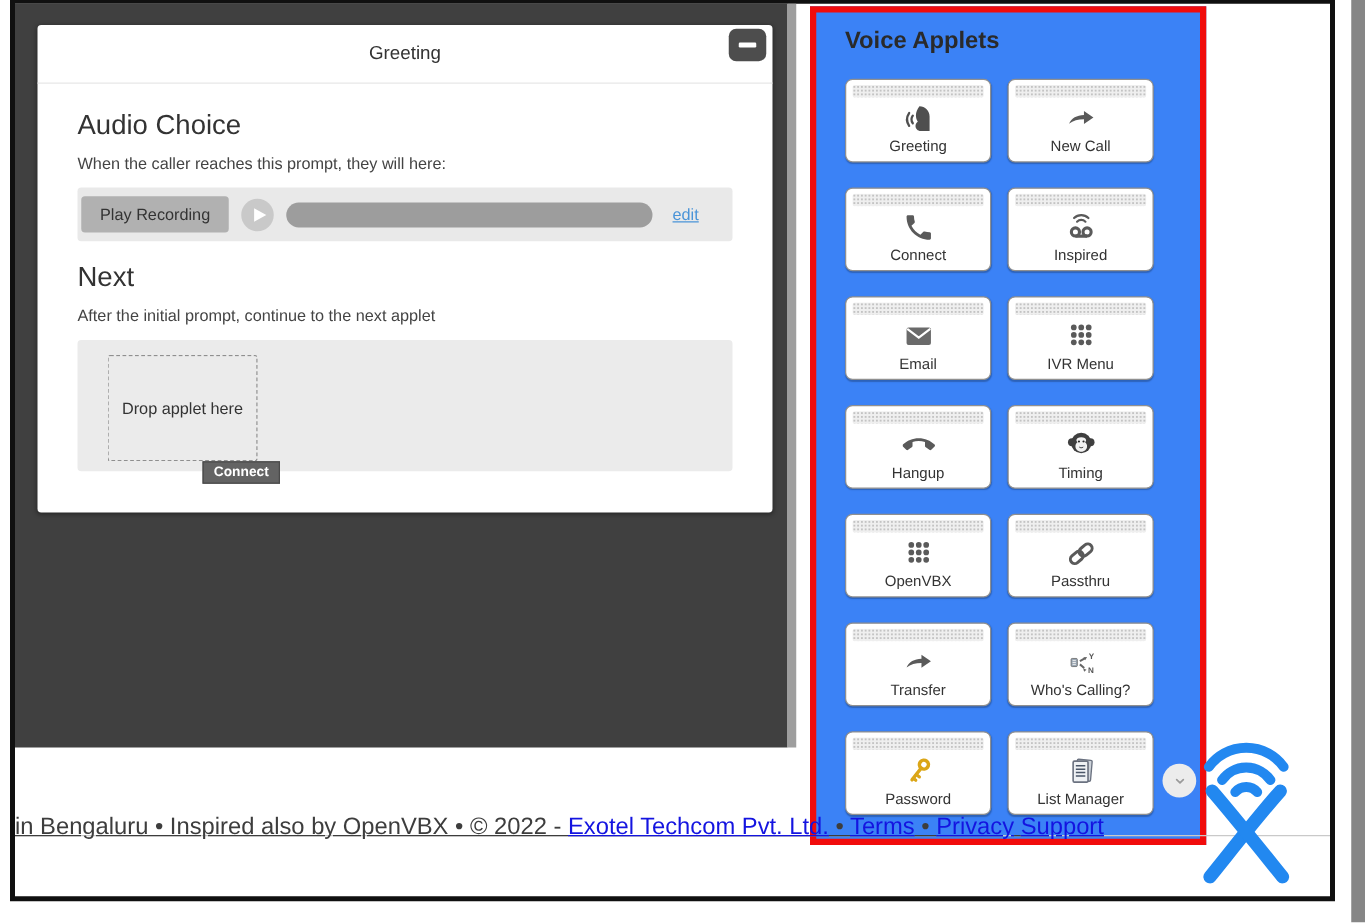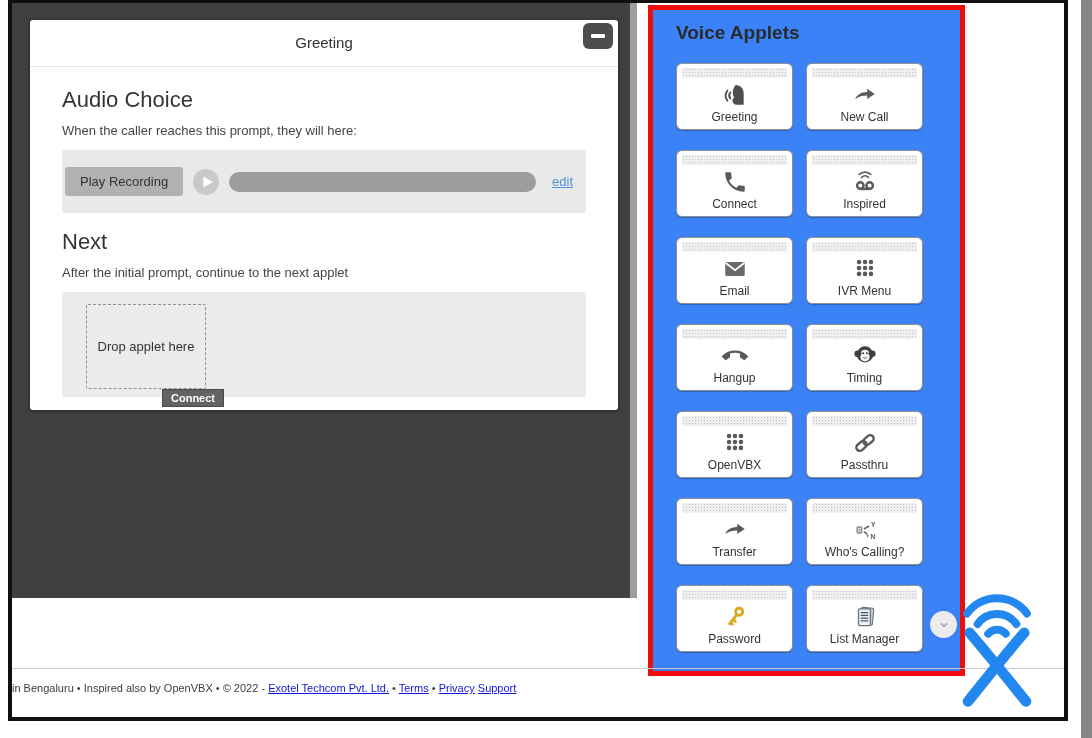--- a/index.html
+++ b/index.html
@@ -18,25 +18,25 @@
   .card{position:absolute;left:30px;top:20px;width:588px;height:390px;background:#fff;border-radius:3px;box-shadow:0 1px 4px rgba(0,0,0,.45);}
   .card-header{position:relative;height:46px;border-bottom:1px solid #e7e7e7;}
   .card-title{text-align:center;line-height:46px;font-size:15px;color:#333;}
   .min-btn{position:absolute;right:5px;top:3px;width:30px;height:26px;background:#4d4d4d;border-radius:6px;cursor:pointer;}
   .min-btn .bar{position:absolute;left:8px;top:11px;width:14px;height:4px;background:#fff;border-radius:1px;}
 
   .card-body{padding:16px 32px 0 32px;}
   .h2{font-size:22px;color:#333;font-weight:400;margin:4px 0 10px 0;}
   .desc{font-size:13px;color:#444;margin:0 0 12px 0;}
 
-  .playbar{display:flex;align-items:center;height:35px;background:#e9e9e9;border-radius:3px;padding:14px 3px;margin-bottom:16px;}
+  .playbar{display:flex;align-items:center;height:35px;background:#e9e9e9;border-radius:3px;padding:4px 3px;margin-bottom:16px;}
   .play-rec-btn{background:#b1b1b1;color:#333;font-size:13px;height:29px;line-height:29px;padding:0 15px;border-radius:3px;white-space:nowrap;cursor:pointer;}
   .play-circle{width:26px;height:26px;border-radius:50%;background:#c9c9c9;margin-left:10px;flex:none;display:flex;align-items:center;justify-content:center;cursor:pointer;}
   .progress{flex:1;height:20px;background:#9d9d9d;border-radius:10px;margin:0 16px 0 10px;cursor:pointer;}
-  .edit-link{font-size:13px;color:#4a94d8;text-decoration:underline;margin-right:10px;cursor:pointer;}
+  .edit-link{font-size:13px;color:#4a94d8;text-decoration:underline;margin-right:24px;cursor:pointer;}
 
   .dropzone{position:relative;height:105px;background:#ebebeb;border-radius:3px;margin-top:12px;}
   .drop-target{position:absolute;left:24px;top:12px;width:118px;height:83px;border:1px dashed #8f8f8f;border-radius:2px;display:flex;align-items:center;justify-content:center;font-size:13px;color:#333;}
   .drag-tooltip{position:absolute;left:100px;top:97px;background:#636363;border:1px solid #4a4a4a;color:#fff;font-size:11px;font-weight:600;padding:2px 8px;z-index:4;}
 
   
   .applets-panel{position:absolute;left:648px;top:5px;width:317px;height:671px;border:5px solid #f10c0c;box-sizing:border-box;background:#3b82f6;}
   .panel-title{position:absolute;left:23px;top:12px;font-size:19px;font-weight:600;color:#2a2a2a;}
   .tiles{position:absolute;left:23px;top:53px;display:grid;grid-template-columns:117px 117px;column-gap:13px;row-gap:20px;grid-auto-rows:67px;}
   .tile{background:#fff;border:1px solid #909090;border-radius:6px;box-shadow:0 1px 1px rgba(0,0,0,.25);display:flex;flex-direction:column;cursor:grab;box-sizing:border-box;}
@@ -45,21 +45,21 @@
   .tile-icon svg{width:26px;height:26px;display:block;}
   .tile-label{text-align:center;font-size:12px;color:#333;padding-bottom:6px;line-height:12px;}
   .chevron-btn{position:absolute;left:277px;top:601px;width:27px;height:27px;border-radius:50%;background:#ececec;cursor:pointer;display:flex;align-items:center;justify-content:center;}
   .chevron-btn svg{width:16px;height:16px;}
 
   
   .x-logo{position:absolute;left:953px;top:571px;width:88px;height:136px;z-index:5;}
 
   
   .footer-divider{position:absolute;left:12px;top:668px;width:1052px;height:1px;background:#c9c9c9;}
-  .footer{position:absolute;left:12px;top:682px;width:1000px;font-size:11px;color:#3d3d3d;white-space:pre-wrap;}
+  .footer{position:absolute;left:12px;top:651px;width:1000px;font-size:19px;color:#3d3d3d;white-space:pre-wrap;text-decoration:underline;}
   .footer a{color:#1414e0;text-decoration:underline;cursor:pointer;}
   .footer .plain{color:#3d3d3d;}
 </style>
 </head>
 <body>
 
 <div class="page">
 
   <div class="right-scroll-strip"></div>
   <div class="outer-frame"></div>

